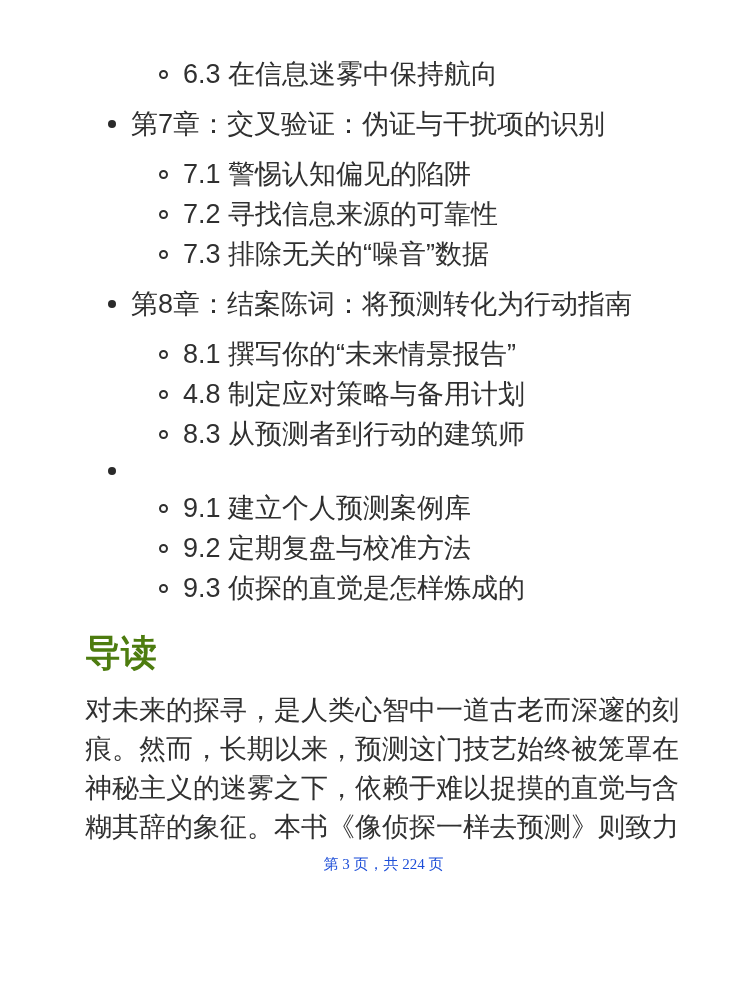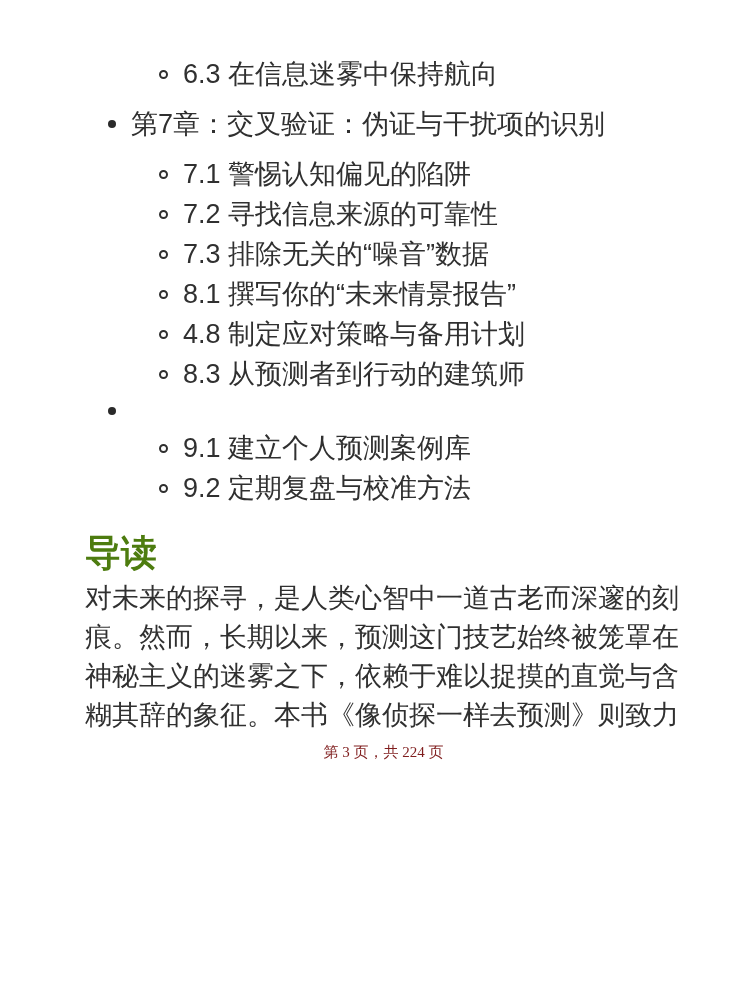--- a/index.html
+++ b/index.html
@@ -43,35 +43,35 @@
   }
   
   .section-heading {
     margin: 26px 0 0 0;
     font-size: 36px;
     line-height: 44px;
     font-weight: bold;
     color: #4d7c0f;
   }
   
-  .intro { margin-top: 4px; font-family: Liberation Serif, serif; }
+  .intro { margin-top: 16px; font-family: Liberation Serif, serif; }
   .intro .pline {
     display: block;
     font-size: 27px;
     line-height: 39px;
     white-space: nowrap;
   }
   
   .footer {
     margin-top: 6px;
     text-align: center;
     font-family: "Liberation Serif", "DejaVu Serif", serif;
     font-size: 15px;
     line-height: 22px;
-    color: #7f1d1d;
+    color: #1d4ed8;
   }
 </style>
 </head>
 <body>
 
 <div class="page">
 
   <div class="toc">
 
     <div class="toc-row l2">
@@ -92,20 +92,24 @@
     <div class="toc-row l2">
       <span class="bullet ring"></span>
       <span>7.2 寻找信息来源的可靠性</span>
     </div>
 
     <div class="toc-row l2">
       <span class="bullet ring"></span>
       <span>7.3 排除无关的“噪音”数据</span>
     </div>
 
+    <div class="toc-row l1">
+      <span class="bullet disc"></span>
+      <span>第8章：结案陈词：将预测转化为行动指南</span>
+    </div>
 
     <div class="toc-row l2">
       <span class="bullet ring"></span>
       <span>8.1 撰写你的“未来情景报告”</span>
     </div>
 
     <div class="toc-row l2">
       <span class="bullet ring"></span>
       <span>4.8 制定应对策略与备用计划</span>
     </div>
@@ -122,20 +126,24 @@
     <div class="toc-row l2">
       <span class="bullet ring"></span>
       <span>9.1 建立个人预测案例库</span>
     </div>
 
     <div class="toc-row l2">
       <span class="bullet ring"></span>
       <span>9.2 定期复盘与校准方法</span>
     </div>
 
+    <div class="toc-row l2">
+      <span class="bullet ring"></span>
+      <span>9.3 侦探的直觉是怎样炼成的</span>
+    </div>
 
   </div>
 
   <h2 class="section-heading">导读</h2>
 
   <div class="intro">
     <span class="pline">对未来的探寻，是人类心智中一道古老而深邃的刻</span>
     <span class="pline">痕。然而，长期以来，预测这门技艺始终被笼罩在</span>
     <span class="pline">神秘主义的迷雾之下，依赖于难以捉摸的直觉与含</span>
     <span class="pline">糊其辞的象征。本书《像侦探一样去预测》则致力</span>

